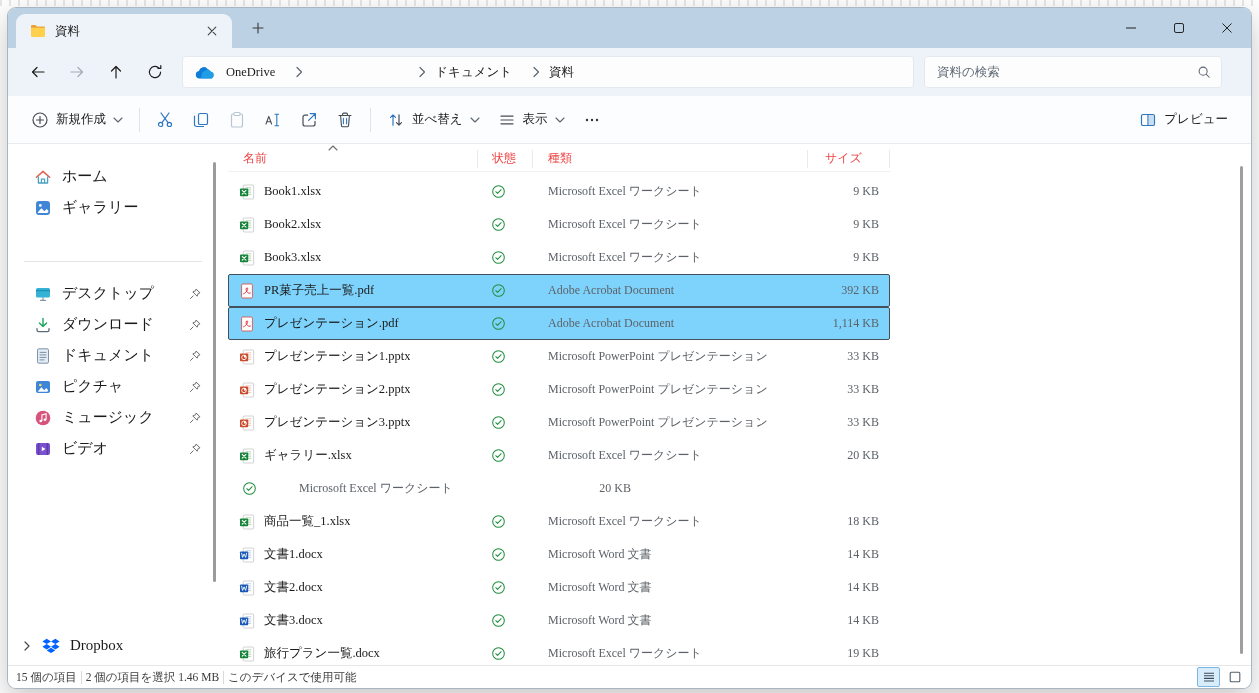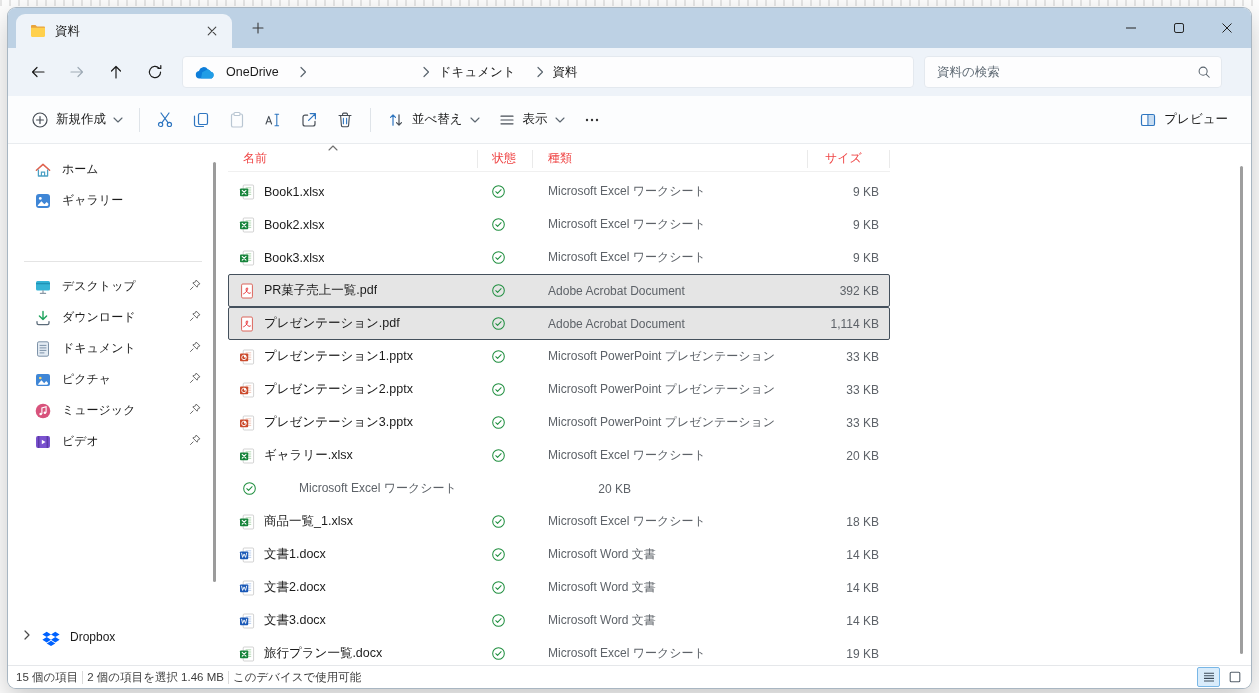--- a/index.html
+++ b/index.html
@@ -12,21 +12,21 @@
   .icon svg { display:block; width:100%; height:100%; }
   .i10{width:10px;height:10px}.i12{width:12px;height:12px}.i14{width:14px;height:14px}
   .i15{width:15px;height:15px}.i16{width:16px;height:16px}.i18{width:18px;height:18px}
   .i10x6{width:10px;height:6px}.i8x12{width:8px;height:12px}.i20x14{width:20px;height:14px}
 
   .desktop-strip{position:absolute;top:0;left:0;right:0;height:6px;
     background:repeating-linear-gradient(90deg,#cfcfcf 0 2px,transparent 2px 9px);opacity:.5}
 
   .window{position:absolute;left:8px;top:8px;width:1243px;height:680px;border-radius:8px;
     background:#fff;box-shadow:0 0 0 1px #a8b6c2,0 10px 28px rgba(0,0,0,.22);
-    overflow:hidden;display:flex;flex-direction:column;}
+    overflow:hidden;display:flex;flex-direction:column;font-family:Liberation Serif, serif;}
 
   
   .tabbar{height:40px;background:#bdd1e4;display:flex;align-items:flex-end;position:relative;flex:none}
   .tab{margin-left:8px;width:216px;height:34px;background:#eef3f9;border-radius:9px 9px 0 0;
     display:flex;align-items:center;padding:0 10px 0 14px;gap:9px}
   .tab-title{font-size:12.5px;flex:1}
   .tab-close{width:20px;height:20px;border:none;background:transparent;border-radius:4px;
     display:grid;place-items:center;cursor:pointer}
   .new-tab-btn{width:28px;height:28px;border:none;background:transparent;border-radius:4px;
     display:grid;place-items:center;align-self:center;margin-left:12px;cursor:pointer}
@@ -53,22 +53,22 @@
     align-items:center;padding:0 14px;flex:none}
   .tool-btn{height:36px;border:none;background:transparent;border-radius:4px;display:flex;
     align-items:center;gap:7px;padding:0 9px;font-size:12.5px;font-family:inherit;color:#1b1b1b;cursor:pointer}
   .tool-btn.disabled{cursor:default}
   .tool-sep{width:1px;height:24px;background:#dfe4e9;margin:0 7px}
   .toolbar-right{margin-left:auto}
 
   
   .content{flex:1;display:flex;min-height:0;position:relative}
   .sidebar{width:210px;flex:none;display:flex;flex-direction:column;padding-top:17px;position:relative}
-  .side-item{height:31px;display:flex;align-items:flex-start;gap:10px;margin:0 8px;padding:0 8px 0 18px;
-    border-radius:4px;font-size:12px;cursor:pointer}
+  .side-item{height:31px;display:flex;align-items:center;gap:10px;margin:0 8px;padding:0 8px 0 18px;
+    border-radius:4px;font-size:15px;cursor:pointer}
   .side-label{white-space:nowrap}
   .side-item .pin{margin-left:auto}
   .side-item .expander{margin-left:-12px;margin-right:0}
   .side-gap{height:38px}
   .side-divider{height:1px;background:#e4e4e4;margin:0 16px}
   .side-gap2{height:16px}
   .side-bottom{margin-top:auto;margin-bottom:4px}
   .sidebar-scrollbar{position:absolute;right:2px;top:18px;width:3px;height:420px;
     background:#9b9b9b;border-radius:3px;cursor:pointer}
 
@@ -79,21 +79,21 @@
     position:relative;cursor:pointer}
   .col-name{width:250px;padding-left:15px}
   .col-status{width:55px;padding-left:14px}
   .col-type{width:275px;padding-left:15px}
   .col-size{width:82px;padding-left:17px}
   .sort-caret{position:absolute;left:100px;top:-5px}
 
   .rows{margin-top:3px}
   .row{height:33px;display:flex;align-items:center;margin-left:10px;width:662px;
     border:1px solid transparent;border-radius:2px;font-size:12.5px;cursor:default}
-  .row.selected{background:#e5e5e5;border-color:#44505c}
+  .row.selected{background:#7dd3fc;border-color:#44505c}
   .cell{height:100%;display:flex;align-items:center}
   .c-name{width:250px;padding-left:10px;gap:9px}
   .fname{white-space:nowrap;overflow:hidden}
   .c-status{width:55px;padding-left:13px}
   .c-type{width:275px;padding-left:15px;font-size:12px;color:#5d6268}
   .c-size{width:82px;padding-right:10px;justify-content:flex-end;font-size:12px;color:#5d6268}
   .filelist-scrollbar{position:absolute;right:8px;top:22px;width:3px;height:488px;
     background:#9e9e9e;border-radius:3px;cursor:pointer}
 
   

